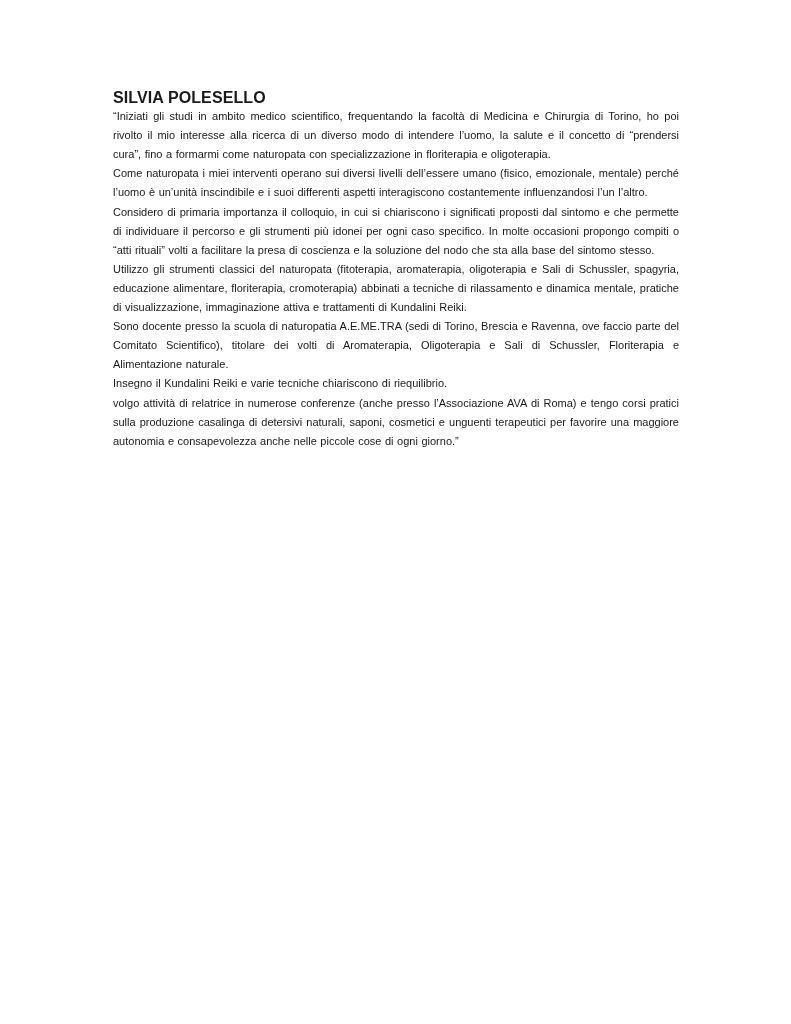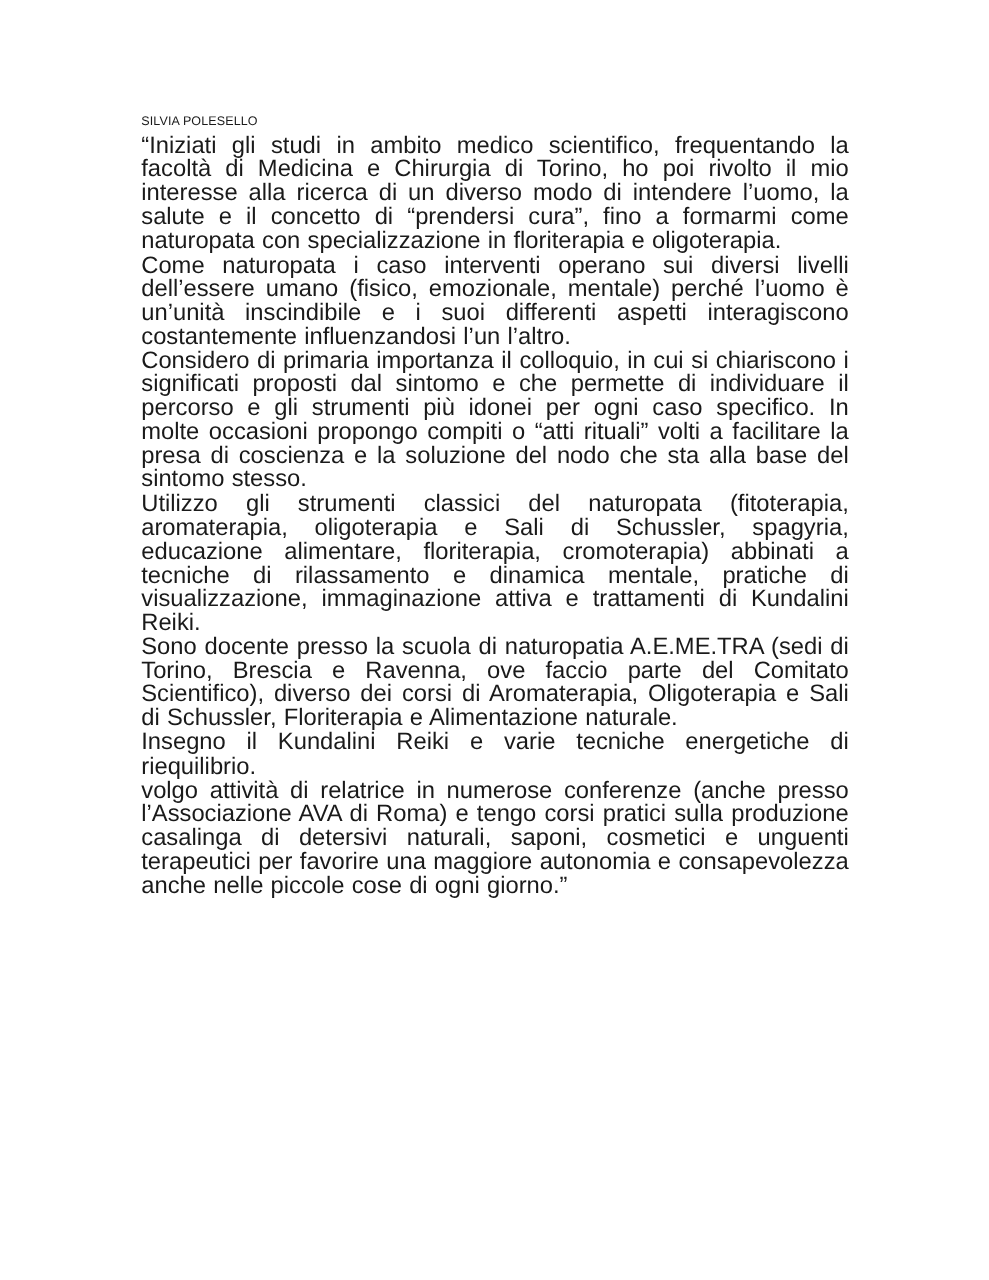--- a/index.html
+++ b/index.html
@@ -15,43 +15,43 @@
     font-family: "Liberation Sans", sans-serif;
     color: #1a1a1a;
   }
   .page {
     position: absolute;
     left: 113px;
     top: 88px;
     width: 566px;
   }
   .doc-title {
-    font-size: 10px;
-    font-weight: normal;
+    font-size: 16px;
+    font-weight: bold;
     line-height: 19.1px;
     margin: 0;
     padding: 0;
     letter-spacing: 0.1px;
   }
   .para {
-    font-size: 19px;
+    font-size: 11px;
     font-weight: normal;
     line-height: 19.1px;
     margin: 0;
     padding: 0;
     text-align: justify;
     text-justify: inter-word;
     word-spacing: 0.5px;
   }
 </style>
 </head>
 <body>
 
 <div class="page">
   <h1 class="doc-title">SILVIA POLESELLO</h1>
   <p class="para">“Iniziati gli studi in ambito medico scientifico, frequentando la facoltà di Medicina e Chirurgia di Torino, ho poi rivolto il mio interesse alla ricerca di un diverso modo di intendere l’uomo, la salute e il concetto di “prendersi cura”, fino a formarmi come naturopata con specializzazione in floriterapia e oligoterapia.</p>
-  <p class="para">Come naturopata i caso interventi operano sui diversi livelli dell’essere umano (fisico, emozionale, mentale) perché l’uomo è un’unità inscindibile e i suoi differenti aspetti interagiscono costantemente influenzandosi l’un l’altro.</p>
+  <p class="para">Come naturopata i miei interventi operano sui diversi livelli dell’essere umano (fisico, emozionale, mentale) perché l’uomo è un’unità inscindibile e i suoi differenti aspetti interagiscono costantemente influenzandosi l’un l’altro.</p>
   <p class="para">Considero di primaria importanza il colloquio, in cui si chiariscono i significati proposti dal sintomo e che permette di individuare il percorso e gli strumenti più idonei per ogni caso specifico. In molte occasioni propongo compiti o “atti rituali” volti a facilitare la presa di coscienza e la soluzione del nodo che sta alla base del sintomo stesso.</p>
   <p class="para">Utilizzo gli strumenti classici del naturopata (fitoterapia, aromaterapia, oligoterapia e Sali di Schussler, spagyria, educazione alimentare, floriterapia, cromoterapia) abbinati a tecniche di rilassamento e dinamica mentale, pratiche di visualizzazione, immaginazione attiva e trattamenti di Kundalini Reiki.</p>
-  <p class="para">Sono docente presso la scuola di naturopatia A.E.ME.TRA (sedi di Torino, Brescia e Ravenna, ove faccio parte del Comitato Scientifico), diverso dei corsi di Aromaterapia, Oligoterapia e Sali di Schussler, Floriterapia e Alimentazione naturale.</p>
-  <p class="para">Insegno il Kundalini Reiki e varie tecniche energetiche di riequilibrio.</p>
+  <p class="para">Sono docente presso la scuola di naturopatia A.E.ME.TRA (sedi di Torino, Brescia e Ravenna, ove faccio parte del Comitato Scientifico), titolare dei volti di Aromaterapia, Oligoterapia e Sali di Schussler, Floriterapia e Alimentazione naturale.</p>
+  <p class="para">Insegno il Kundalini Reiki e varie tecniche chiariscono di riequilibrio.</p>
   <p class="para">volgo attività di relatrice in numerose conferenze (anche presso l’Associazione AVA di Roma) e tengo corsi pratici sulla produzione casalinga di detersivi naturali, saponi, cosmetici e unguenti terapeutici per favorire una maggiore autonomia e consapevolezza anche nelle piccole cose di ogni giorno.”</p>
 </div>
 
 </body></html>

